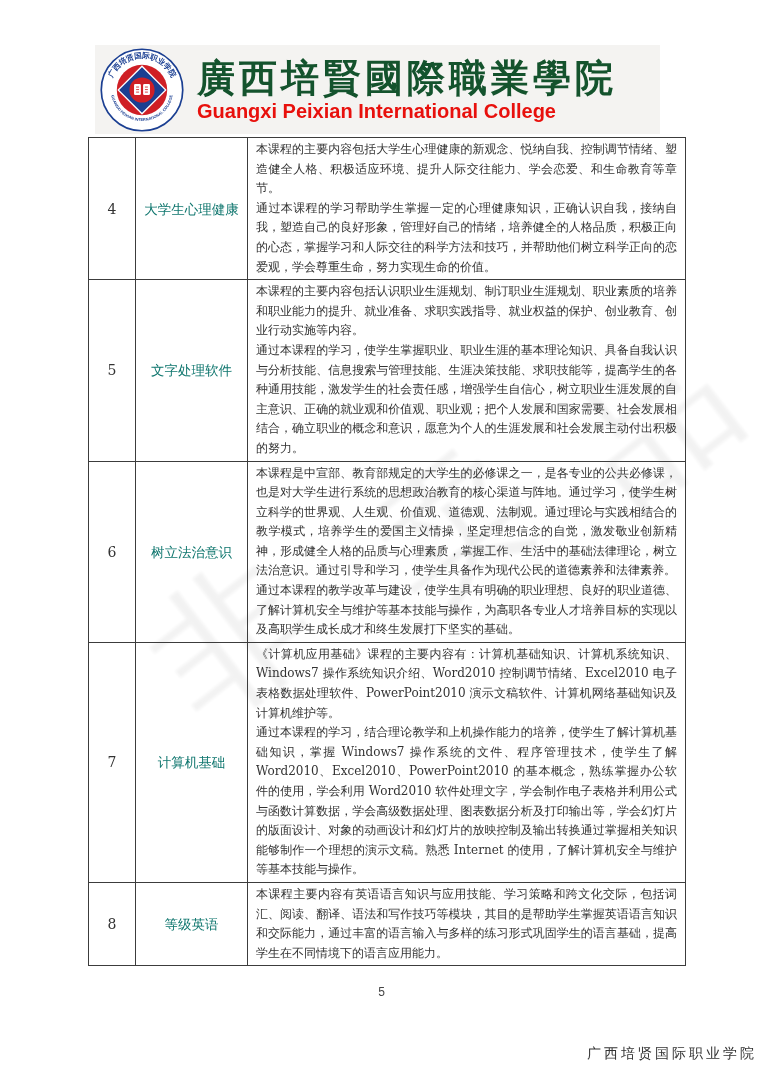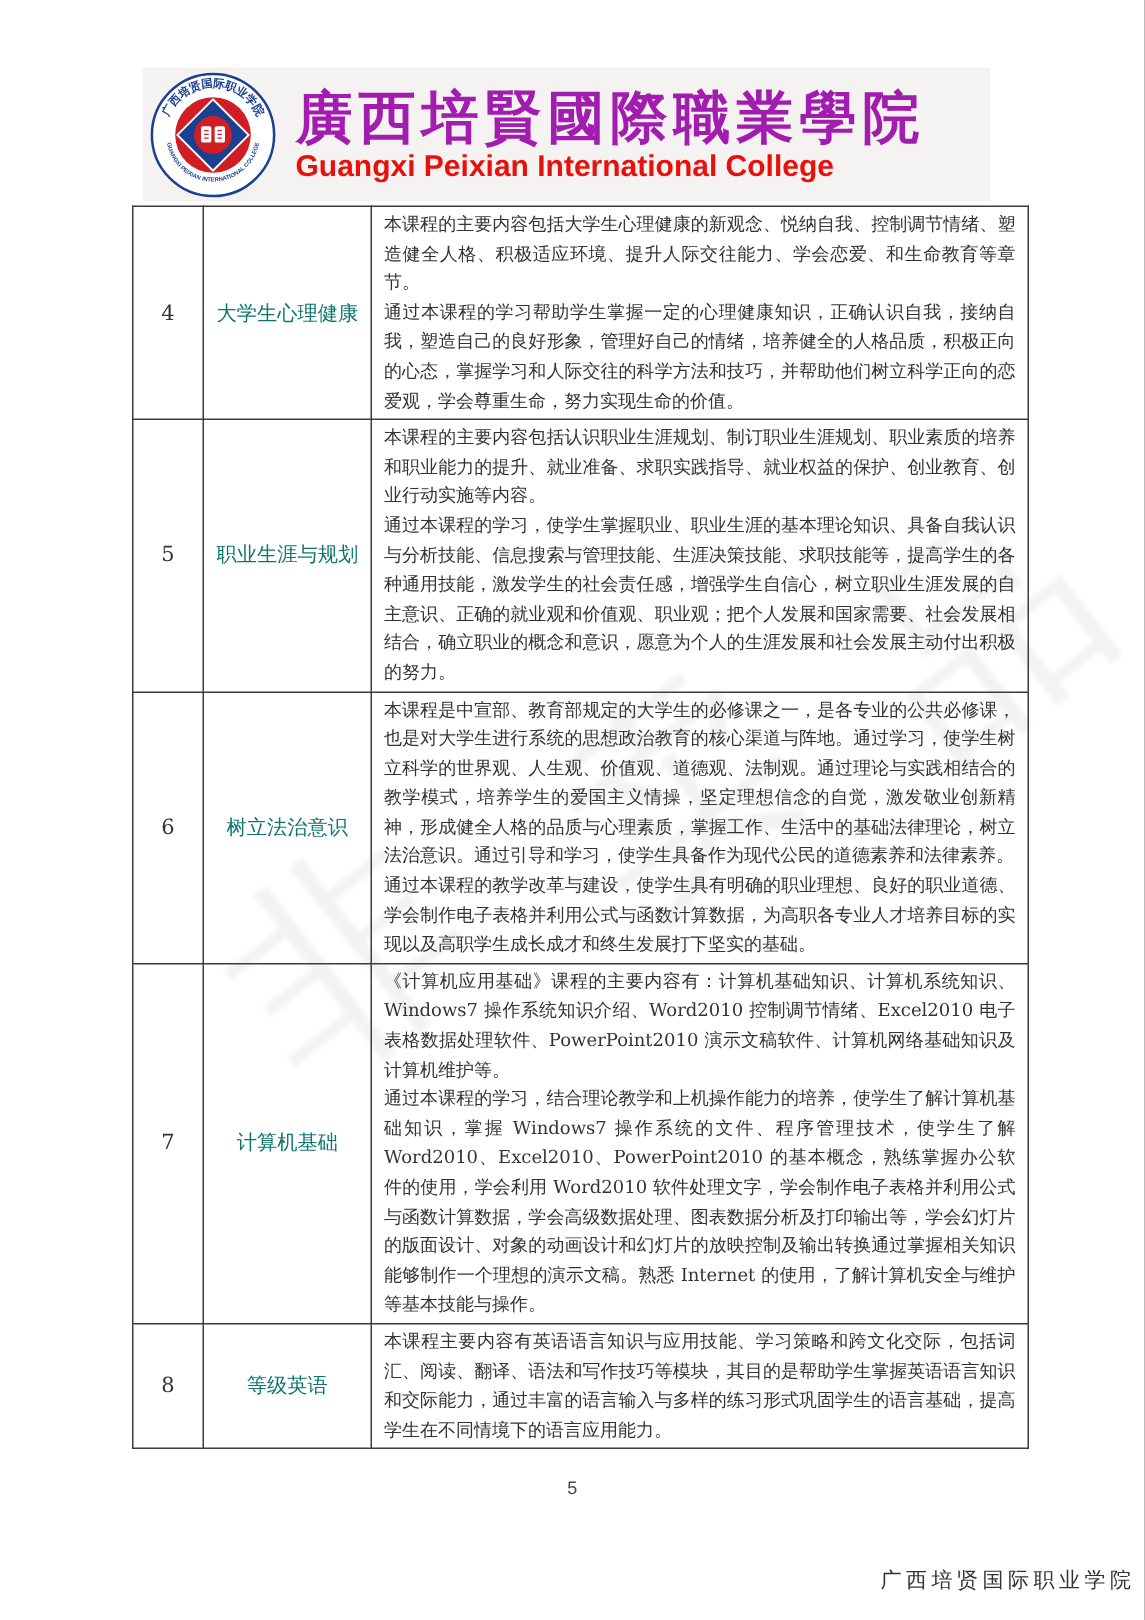--- a/index.html
+++ b/index.html
@@ -9,21 +9,21 @@
     font-family:"DejaVu Serif", serif; color:#2f2f2f;
   }
   
   .header-band {
     position:absolute; left:95px; top:45px; width:565px; height:89px;
     background:#f4f3f1; display:flex; align-items:center;
   }
   .logo { width:84px; height:84px; margin-left:5px; flex:0 0 auto; }
   .titles { margin-left:13px; display:flex; flex-direction:column; }
   .title-cn {
-    color:#a21caf; font-size:38px; font-weight:bold; letter-spacing:4px;
+    color:#14532d; font-size:38px; font-weight:bold; letter-spacing:4px;
     line-height:42px; font-family:"DejaVu Serif", serif; white-space:nowrap;
   }
   .title-en {
     color:#e8100c; font-size:20px; font-weight:bold; line-height:24px;
     font-family:"Liberation Sans", sans-serif; white-space:nowrap;
   }
   
   .wm {
     position:absolute; font-size:150px; color:#222; opacity:0.05;
     transform:rotate(-38deg); filter:blur(1.5px);
@@ -101,32 +101,32 @@
       <tr>
         <td class="no">4</td>
         <td class="course">大学生心理健康</td>
         <td class="desc">
           <p>本课程的主要内容包括大学生心理健康的新观念、悦纳自我、控制调节情绪、塑造健全人格、积极适应环境、提升人际交往能力、学会恋爱、和生命教育等章节。</p>
           <p>通过本课程的学习帮助学生掌握一定的心理健康知识，正确认识自我，接纳自我，塑造自己的良好形象，管理好自己的情绪，培养健全的人格品质，积极正向的心态，掌握学习和人际交往的科学方法和技巧，并帮助他们树立科学正向的恋爱观，学会尊重生命，努力实现生命的价值。</p>
         </td>
       </tr>
       <tr>
         <td class="no">5</td>
-        <td class="course">职业生涯与规划</td>
+        <td class="course">文字处理软件</td>
         <td class="desc">
           <p>本课程的主要内容包括认识职业生涯规划、制订职业生涯规划、职业素质的培养和职业能力的提升、就业准备、求职实践指导、就业权益的保护、创业教育、创业行动实施等内容。</p>
           <p>通过本课程的学习，使学生掌握职业、职业生涯的基本理论知识、具备自我认识与分析技能、信息搜索与管理技能、生涯决策技能、求职技能等，提高学生的各种通用技能，激发学生的社会责任感，增强学生自信心，树立职业生涯发展的自主意识、正确的就业观和价值观、职业观；把个人发展和国家需要、社会发展相结合，确立职业的概念和意识，愿意为个人的生涯发展和社会发展主动付出积极的努力。</p>
         </td>
       </tr>
       <tr>
         <td class="no">6</td>
         <td class="course">树立法治意识</td>
         <td class="desc">
           <p>本课程是中宣部、教育部规定的大学生的必修课之一，是各专业的公共必修课，也是对大学生进行系统的思想政治教育的核心渠道与阵地。通过学习，使学生树立科学的世界观、人生观、价值观、道德观、法制观。通过理论与实践相结合的教学模式，培养学生的爱国主义情操，坚定理想信念的自觉，激发敬业创新精神，形成健全人格的品质与心理素质，掌握工作、生活中的基础法律理论，树立法治意识。通过引导和学习，使学生具备作为现代公民的道德素养和法律素养。</p>
-          <p>通过本课程的教学改革与建设，使学生具有明确的职业理想、良好的职业道德、学会制作电子表格并利用公式与函数计算数据，为高职各专业人才培养目标的实现以及高职学生成长成才和终生发展打下坚实的基础。</p>
+          <p>通过本课程的教学改革与建设，使学生具有明确的职业理想、良好的职业道德、了解计算机安全与维护等基本技能与操作，为高职各专业人才培养目标的实现以及高职学生成长成才和终生发展打下坚实的基础。</p>
         </td>
       </tr>
       <tr>
         <td class="no">7</td>
         <td class="course">计算机基础</td>
         <td class="desc">
           <p>《计算机应用基础》课程的主要内容有：计算机基础知识、计算机系统知识、Windows7 操作系统知识介绍、Word2010 控制调节情绪、Excel2010 电子表格数据处理软件、PowerPoint2010 演示文稿软件、计算机网络基础知识及计算机维护等。</p>
           <p>通过本课程的学习，结合理论教学和上机操作能力的培养，使学生了解计算机基础知识，掌握 Windows7 操作系统的文件、程序管理技术，使学生了解 Word2010、Excel2010、PowerPoint2010 的基本概念，熟练掌握办公软件的使用，学会利用 Word2010 软件处理文字，学会制作电子表格并利用公式与函数计算数据，学会高级数据处理、图表数据分析及打印输出等，学会幻灯片的版面设计、对象的动画设计和幻灯片的放映控制及输出转换通过掌握相关知识能够制作一个理想的演示文稿。熟悉 Internet 的使用，了解计算机安全与维护等基本技能与操作。</p>
         </td>
       </tr>

